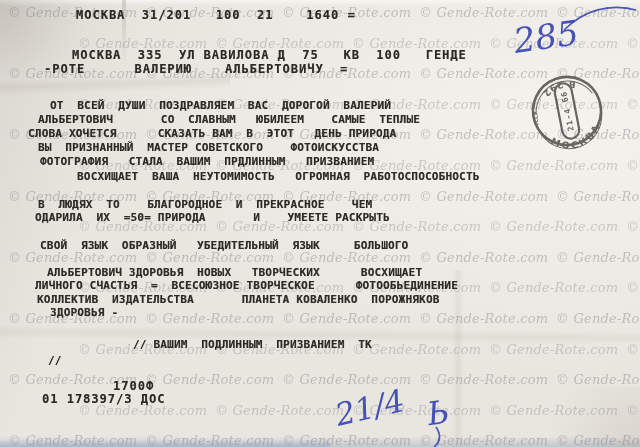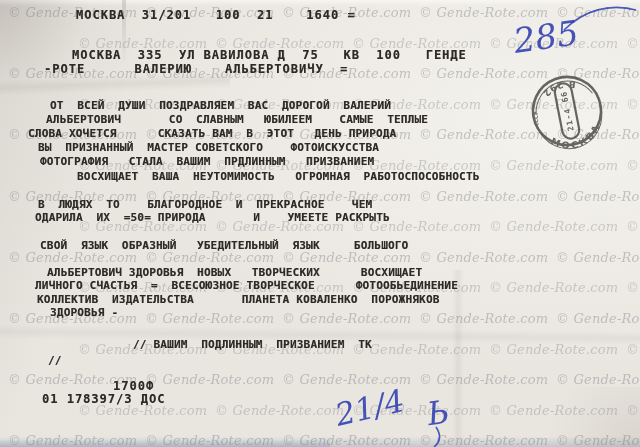--- a/index.html
+++ b/index.html
@@ -160,21 +160,21 @@
       <text stroke="none" fill="#45433f" font-size="8" font-weight="bold" letter-spacing="1" font-family="DejaVu Sans Mono, monospace" x="45" y="48" text-anchor="middle" transform="rotate(-81 45 45)">21-4 66</text>
     </g>
   </svg>
 
   <div class="txt">
     <div class="line hdr" style="left:76px;top:9px">МОСКВА  31/201   100  21    1640 =</div>
     <div class="line hdr" style="left:72px;top:49px">МОСКВА  335  УЛ ВАВИЛОВА Д  75   КВ  100   ГЕНДЕ</div>
     <div class="line hdr" style="left:44px;top:63px">-РОТЕ      ВАЛЕРИЮ    АЛЬБЕРТОВИЧУ  =</div>
 
     <div class="line" style="left:50px;top:99px">ОТ  ВСЕЙ  ДУШИ  ПОЗДРАВЛЯЕМ  ВАС  ДОРОГОЙ  ВАЛЕРИЙ</div>
-    <div class="line" style="left:46px;top:113px">АЛЬБЕРТОВИЧ       СО  СЛАВНЫМ   ЮБИЛЕЕМ    САМЫЕ  ТЕПЛЫЕ</div>
+    <div class="line" style="left:38px;top:113px">АЛЬБЕРТОВИЧ       СО  СЛАВНЫМ   ЮБИЛЕЕМ    САМЫЕ  ТЕПЛЫЕ</div>
     <div class="line" style="left:28px;top:127px">СЛОВА ХОЧЕТСЯ      СКАЗАТЬ ВАМ  В  ЭТОТ   ДЕНЬ ПРИРОДА</div>
     <div class="line" style="left:38px;top:141px">ВЫ  ПРИЗНАННЫЙ  МАСТЕР СОВЕТСКОГО    ФОТОИСКУССТВА</div>
     <div class="line" style="left:40px;top:155px">ФОТОГРАФИЯ   СТАЛА  ВАШИМ  ПРДЛИННЫМ   ПРИЗВАНИЕМ</div>
     <div class="line" style="left:77px;top:170px">ВОСХИЩАЕТ  ВАША  НЕУТОМИМОСТЬ   ОГРОМНАЯ  РАБОТОСПОСОБНОСТЬ</div>
     <div class="line" style="left:38px;top:198px">В  ЛЮДЯХ  ТО    БЛАГОРОДНОЕ  И  ПРЕКРАСНОЕ    ЧЕМ</div>
     <div class="line" style="left:35px;top:211px">ОДАРИЛА  ИХ  =50= ПРИРОДА       И    УМЕЕТЕ РАСКРЫТЬ</div>
     <div class="line" style="left:40px;top:239px">СВОЙ  ЯЗЫК  ОБРАЗНЫЙ   УБЕДИТЕЛЬНЫЙ  ЯЗЫК     БОЛЬШОГО</div>
     <div class="line" style="left:47px;top:266px">АЛЬБЕРТОВИЧ ЗДОРОВЬЯ  НОВЫХ   ТВОРЧЕСКИХ      ВОСХИЩАЕТ</div>
     <div class="line" style="left:35px;top:279px">ЛИЧНОГО СЧАСТЬЯ  =  ВСЕСОЮЗНОЕ ТВОРЧЕСКОЕ      ФОТООБЬЕДИНЕНИЕ</div>
     <div class="line" style="left:37px;top:293px">КОЛЛЕКТИВ  ИЗДАТЕЛЬСТВА       ПЛАНЕТА КОВАЛЕНКО  ПОРОЖНЯКОВ</div>

